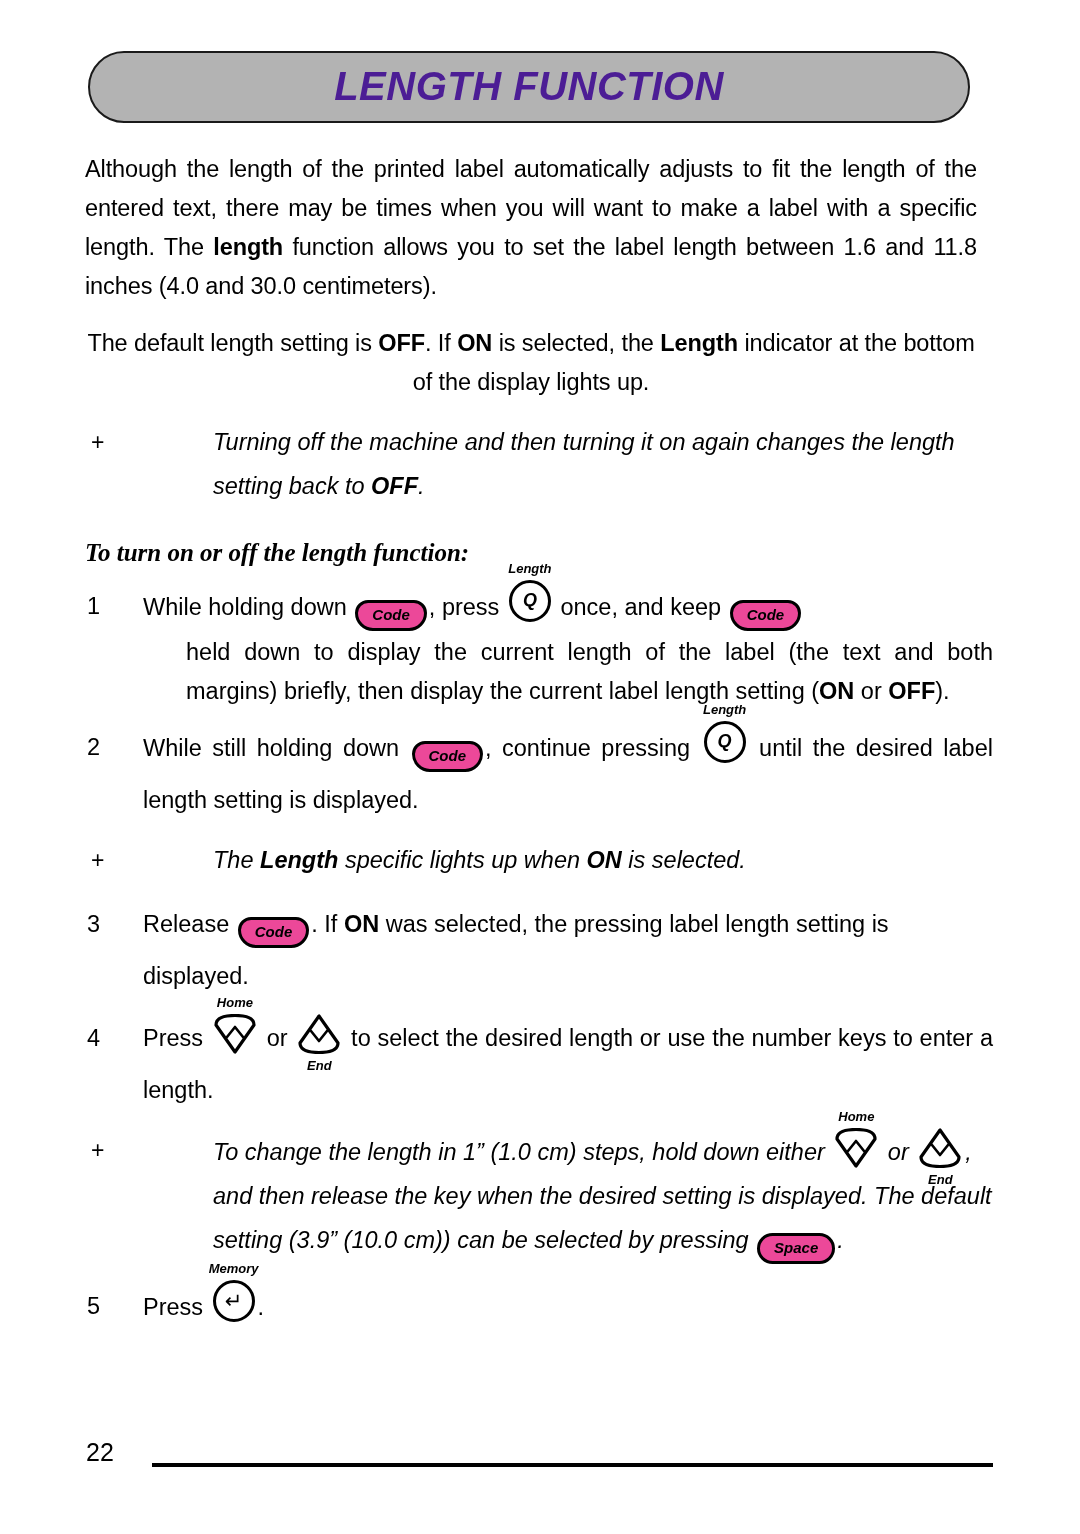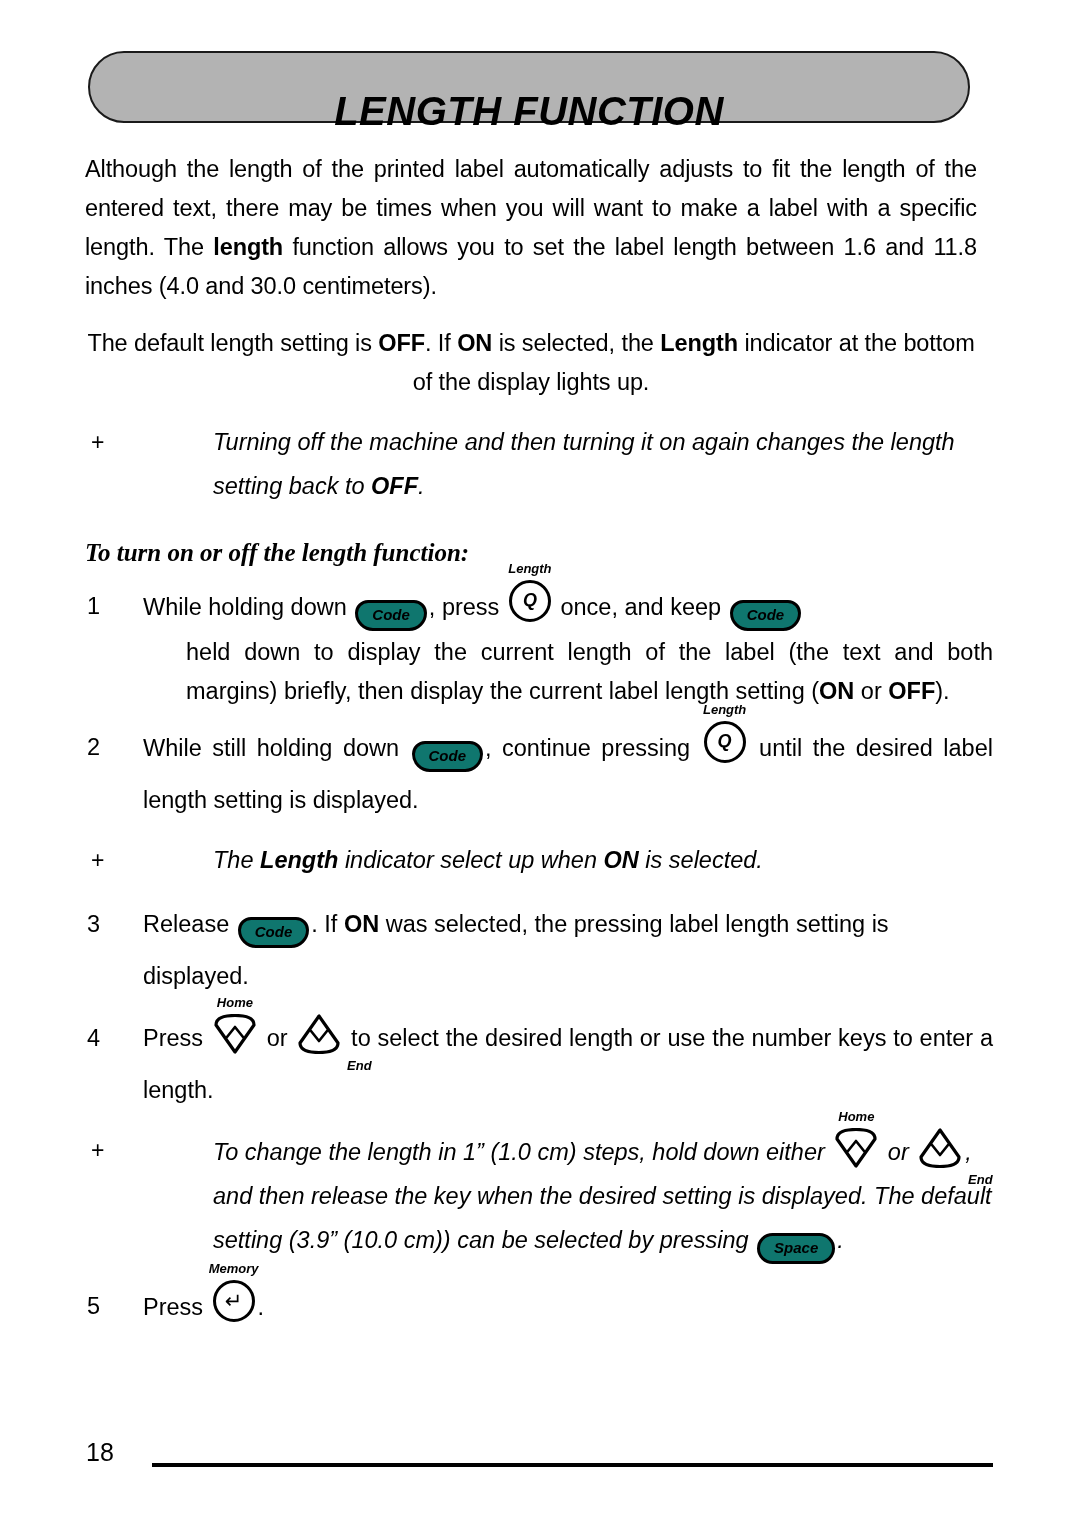--- a/index.html
+++ b/index.html
@@ -39,23 +39,22 @@
     position: absolute;
     left: 0; right: 0;
     top: 50%;
     transform: translateY(-52%);
     text-align: center;
     font-family: "Liberation Sans", sans-serif;
     font-weight: bold;
     font-style: italic;
     font-size: 40px;
     letter-spacing: 0.5px;
-    color: #000000;
+    color: #4c1d95;
     white-space: nowrap;
-    margin-top: 25px;
   }
 
   
   .content {
     position: absolute;
     left: 85px;
     top: 150px;
     width: 908px;
   }
 
@@ -126,21 +125,21 @@
     display: inline-block;
     vertical-align: -5px;
     border: 3px solid #000;
     border-radius: 16px 16px 22px 22px;
     padding: 1px 14px 2px 14px;
     font-family: "Liberation Sans", sans-serif;
     font-weight: bold;
     font-style: italic;
     font-size: 15px;
     line-height: 22px;
-    background: #0f766e;
+    background: #ec4899;
     margin: 0 2px;
     white-space: nowrap;
   }
   .key-pill {
     border-radius: 22px;
   }
 
   
   .key-circle-wrap {
     display: inline-block;
@@ -183,21 +182,20 @@
     position: absolute;
     left: 50%;
     transform: translateX(-50%);
     bottom: -19px;
     font-family: "Liberation Sans", sans-serif;
     font-weight: bold;
     font-style: italic;
     font-size: 13px;
     line-height: 15px;
     white-space: nowrap;
-    margin-left: 40px;
   }
   .key-circle .ret {
     font-style: normal;
     font-weight: normal;
     font-size: 21px;
   }
 
   
   .key-arrow-wrap {
     display: inline-block;
@@ -269,21 +267,21 @@
 
     <div class="step">
       <span class="num">1</span><span>While holding down </span><span class="key-rect">Code</span><span>, press </span><span class="key-circle-wrap"><span class="key-toplabel">Length</span><span class="key-circle">Q</span></span><span> once, and keep </span><span class="key-rect">Code</span><span class="tight"><span> held down to display the current length of the label (the text and both margins) briefly, then display the current label length setting (</span><b>ON</b><span> or </span><b>OFF</b><span>).</span></span>
     </div>
 
     <div class="step">
       <span class="num">2</span><span>While still holding down </span><span class="key-rect">Code</span><span>, continue pressing </span><span class="key-circle-wrap"><span class="key-toplabel">Length</span><span class="key-circle">Q</span></span><span> until the desired label length setting is displayed.</span>
     </div>
 
     <div class="note">
-      <span class="plus">+</span><span>The </span><b>Length</b><span> indicator select up when </span><b>ON</b><span> is selected.</span>
+      <span class="plus">+</span><span>The </span><b>Length</b><span> specific lights up when </span><b>ON</b><span> is selected.</span>
     </div>
 
     <div class="step nojust">
       <span class="num">3</span><span>Release </span><span class="key-rect">Code</span><span>. If </span><b>ON</b><span> was selected, the pressing label length setting is displayed.</span>
     </div>
 
 
     <div class="step">
       <span class="num">4</span><span>Press </span><span class="key-arrow-wrap"><span class="key-toplabel">Home</span><svg viewBox="0 0 44 40">
             <path d="M3 11 C3 3.5 12 1.5 22 1.5 C32 1.5 41 3.5 41 11 L22 38 Z" fill="#fff" stroke="#000" stroke-width="3.2" stroke-linejoin="round"></path>
@@ -305,17 +303,17 @@
       <span>The default setting (3.9” (10.0 cm)) can be selected by pressing </span><span class="key-rect key-pill">Space</span><span>.</span>
     </div>
 
     <div class="step nojust">
       <span class="num">5</span><span>Press </span><span class="key-circle-wrap"><span class="key-toplabel">Memory</span><span class="key-circle"><span class="ret">↵</span></span></span><span>.</span>
     </div>
 
   </div>
 
   <div class="footer">
-    <div class="page-number">18</div>
+    <div class="page-number">22</div>
     <div class="footer-rule"></div>
   </div>
 
 </div>
 
 </body></html>

